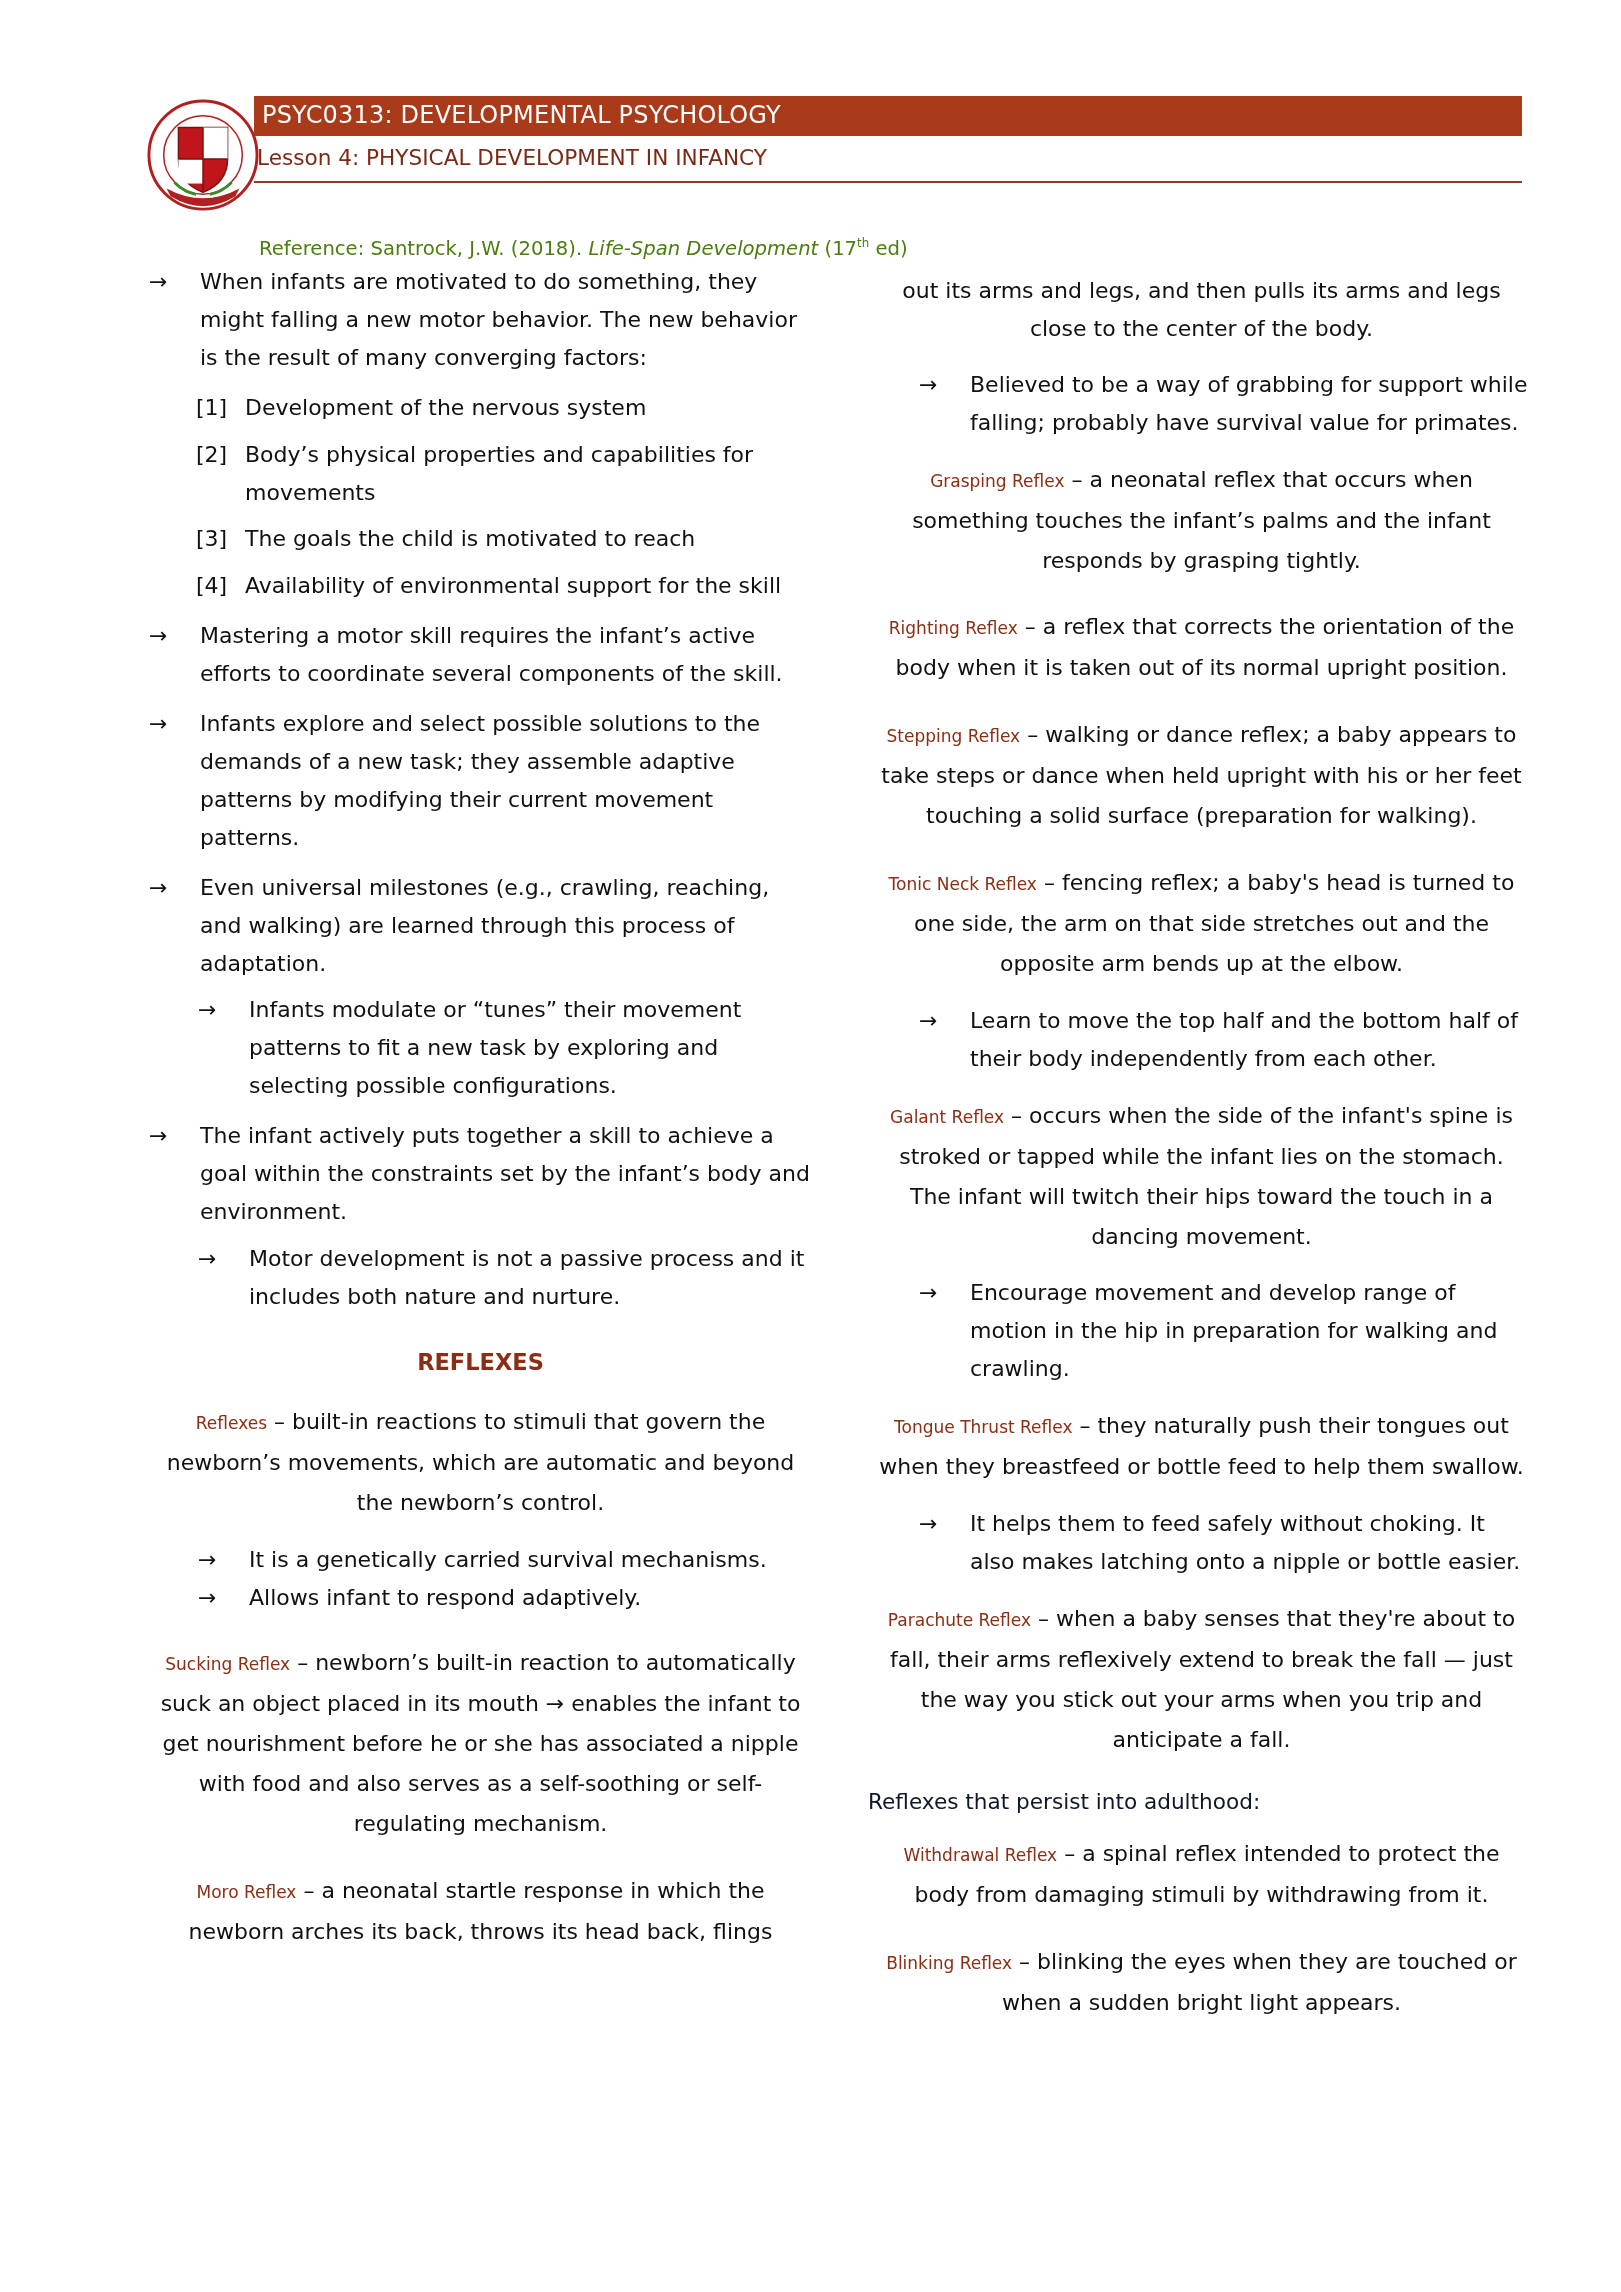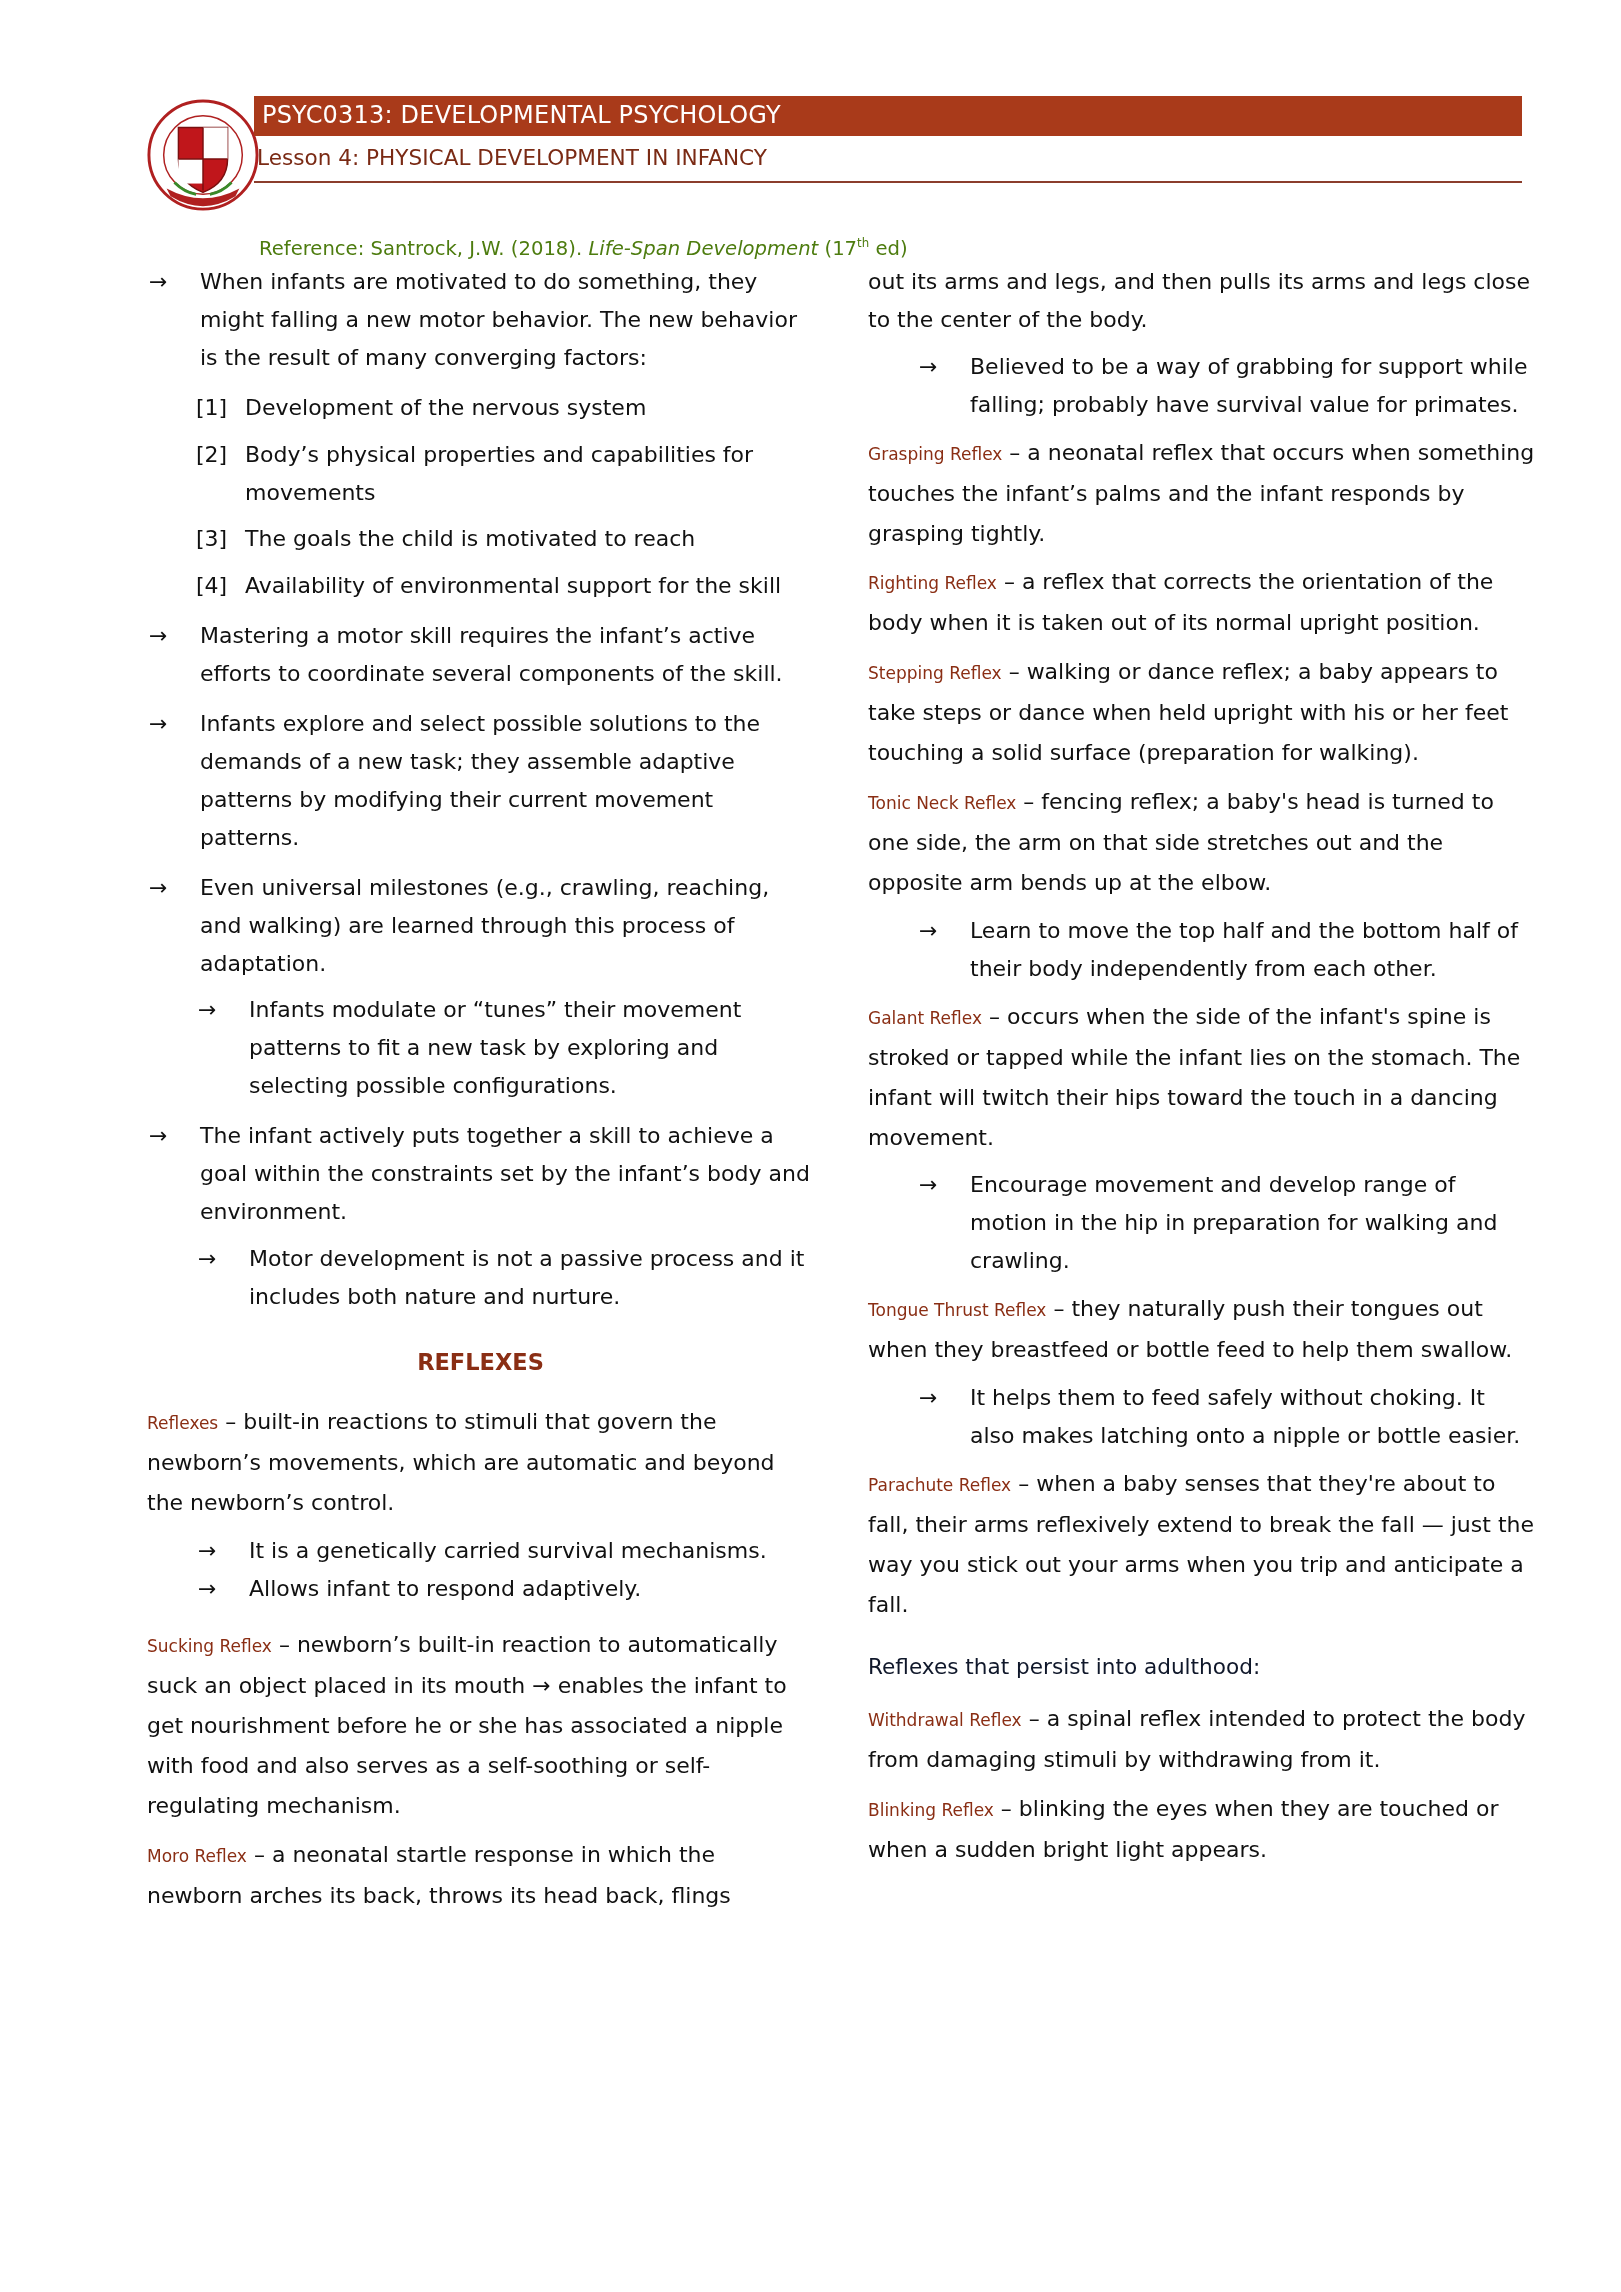--- a/index.html
+++ b/index.html
@@ -8,21 +8,21 @@
   .hdr-bar { position:absolute; left:254px; top:96px; width:1268px; height:40px; background:#a93a1a; }
   .hdr-title { position:absolute; left:262px; top:99px; font-size:24px; color:#ffffff; letter-spacing:0.2px; line-height:33px; }
   .hdr-lesson { position:absolute; left:257px; top:141px; font-size:21.6px; color:#7a2a14; line-height:33px; }
   .hdr-rule { position:absolute; left:254px; top:181px; width:1268px; height:2px; background:#8b3d2c; }
   .hdr-ref { position:absolute; left:259px; top:197px; font-size:19.6px; color:#4d7c0f; line-height:29px;margin-top:32px; }
   .hdr-ref .ref-label { font-weight:normal; }
   .hdr-ref sup { font-size:11.8px; }
   .col { position:absolute; top:263px; font-size:22px; line-height:38px; color:#111; }
   .col-left { left:147px; width:667px; }
   .col-right { left:868px; width:667px; }
-  .p { margin:0; }
+  .p { margin:9px;text-align:center; }
   .gap-s { height:8.8px; }
   .gap-m { height:11.8px; }
   .arrow-item { display:flex; }
   .arrow-item .arr { width:51px; flex:none; text-align:left; padding-left:2px; }
   .arrow-item.l1 { margin-left:0; }
   .arrow-item.l2 { margin-left:49px; }
   .arrow-item .txt { flex:1; }
   .num-item { display:flex; margin-left:49px; }
   .num-item .num { width:49px; flex:none; }
   .num-item .txt { flex:1; }

